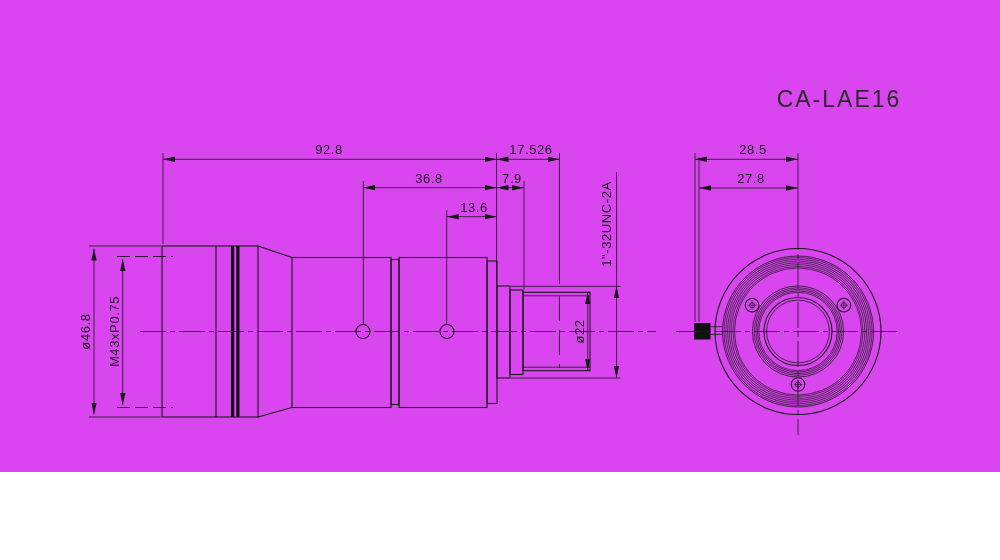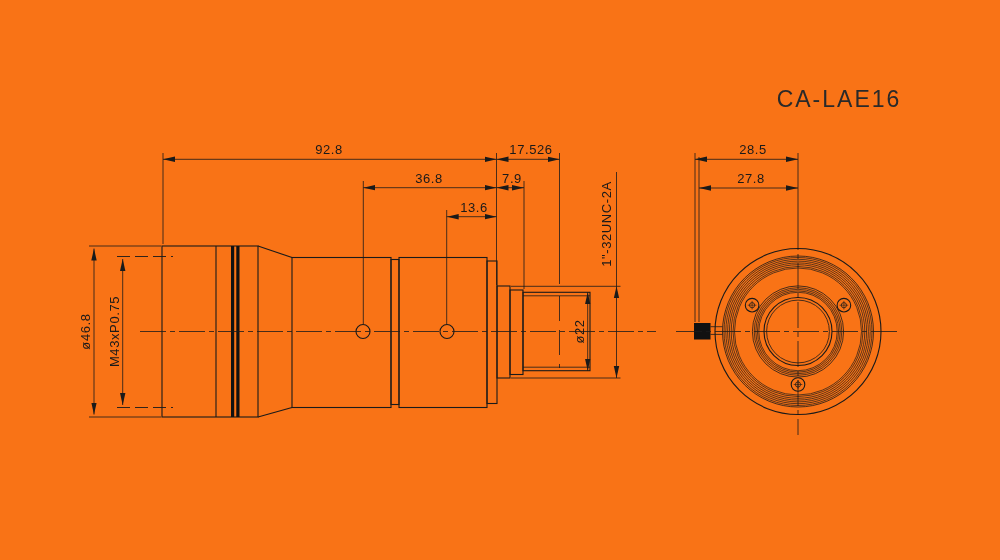--- a/index.html
+++ b/index.html
@@ -1,16 +1,16 @@
 <!DOCTYPE html>
 <html><head>
 <meta charset="utf-8">
 <style>
   html,body{margin:0;padding:0;background:#ffffff;}
-  #stage{position:relative;width:1000px;height:560px;background:#f97316;overflow:hidden;
+  #stage{position:relative;width:1000px;height:472px;background:#d946ef;overflow:hidden;
          font-family:"Liberation Sans", sans-serif;text-decoration:underline;}
   svg{display:block;}
   .obj  {stroke:#1a1a1a;stroke-width:1.1;fill:none;}
   .thin {stroke:#1a1a1a;stroke-width:0.8;fill:none;}
   .ext  {stroke:#1a1a1a;stroke-width:0.8;fill:none;}
   .dimln{stroke:#1a1a1a;stroke-width:0.8;fill:none;}
   .cl   {stroke:#1a1a1a;stroke-width:0.8;fill:none;stroke-dasharray:26 4 5 4;}
   .dash {stroke:#1a1a1a;stroke-width:0.8;fill:none;stroke-dasharray:25 9;}
   .thrd {stroke:#1a1a1a;stroke-width:0.9;fill:none;stroke-dasharray:13 5;}
   .dim-text{font-family:"Liberation Sans", sans-serif;font-size:13px;fill:#1a1a1a;letter-spacing:0.6px;}

